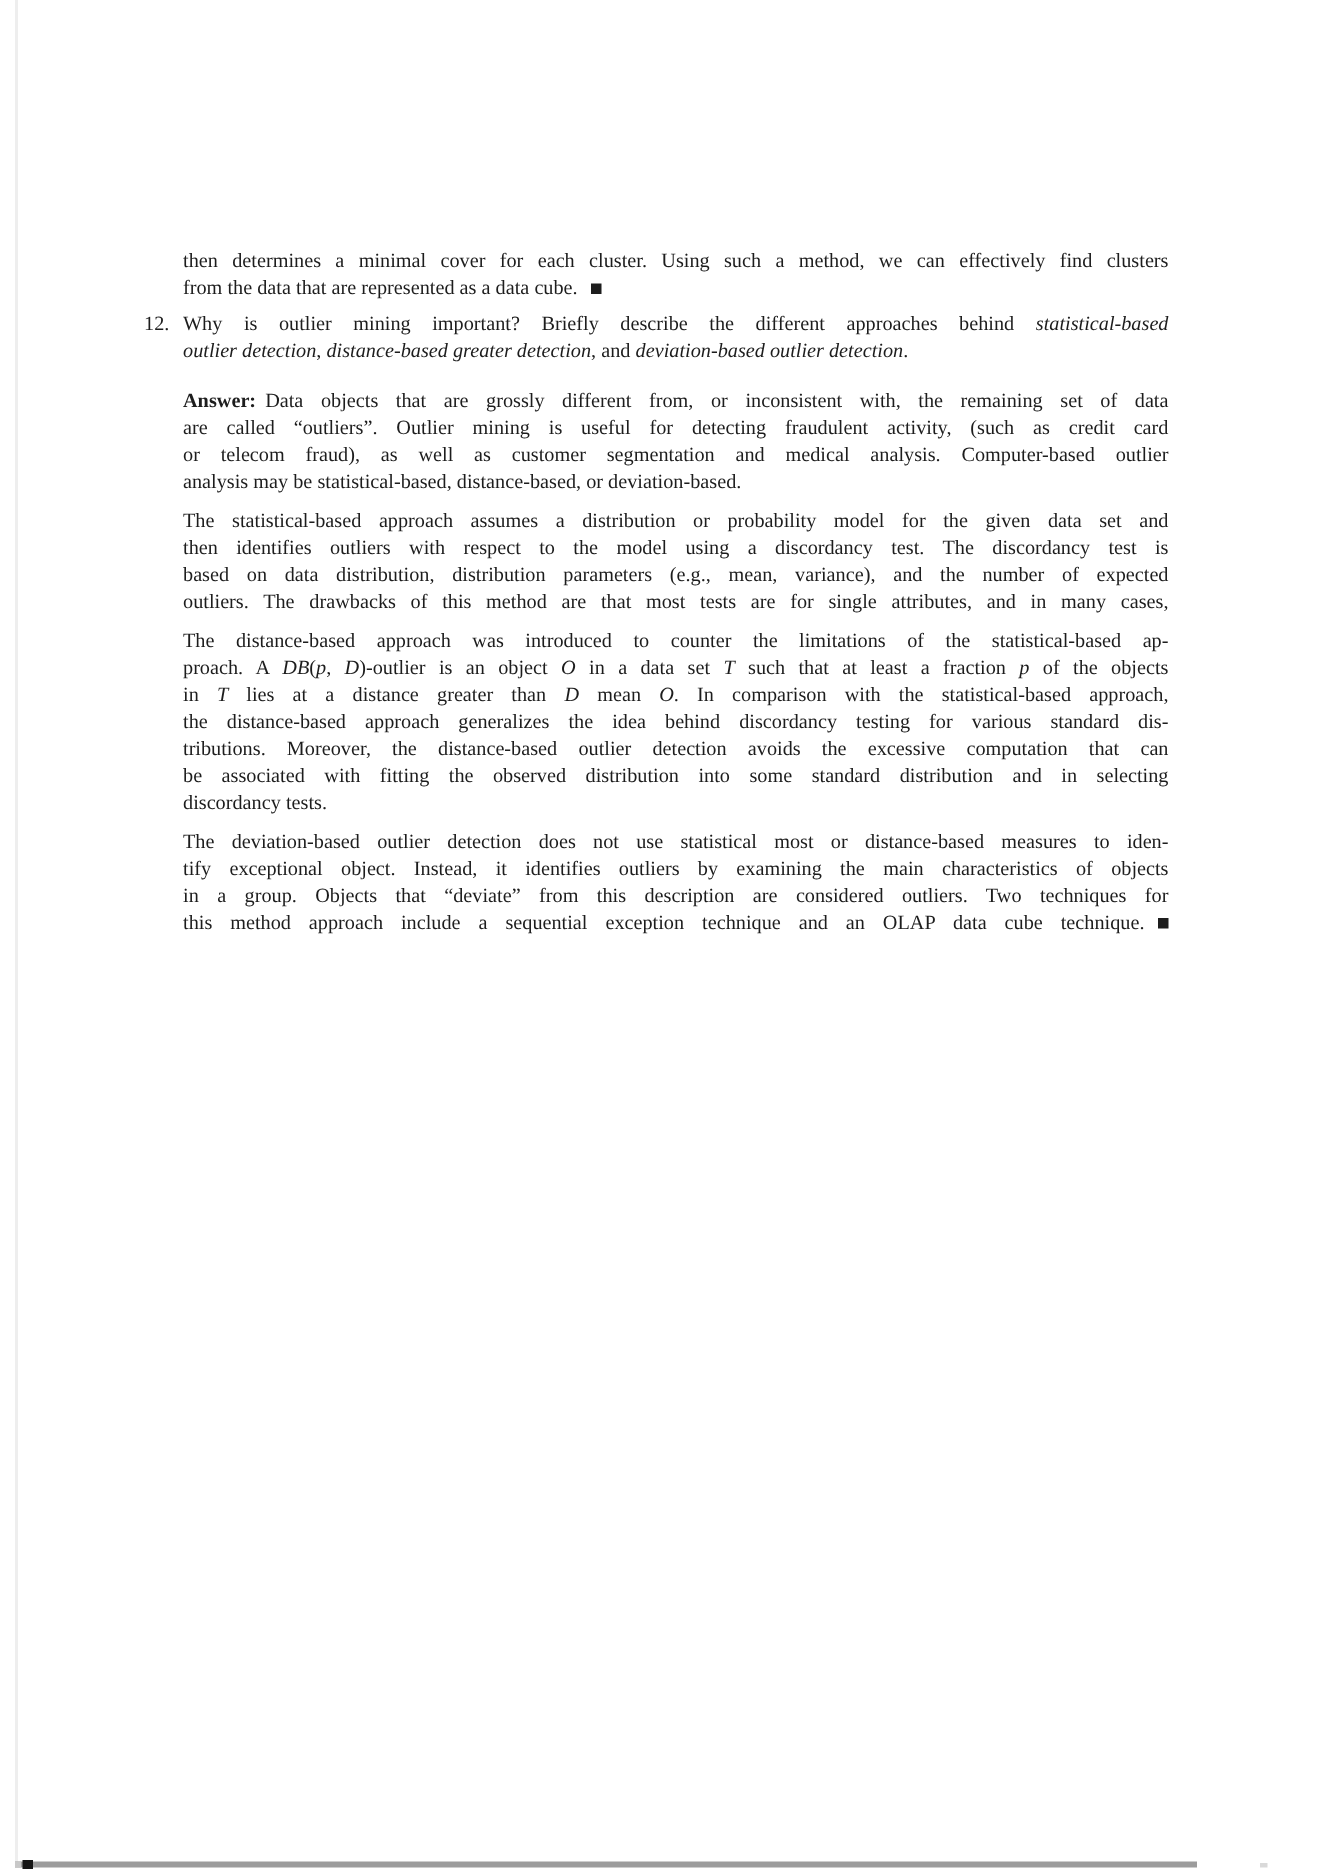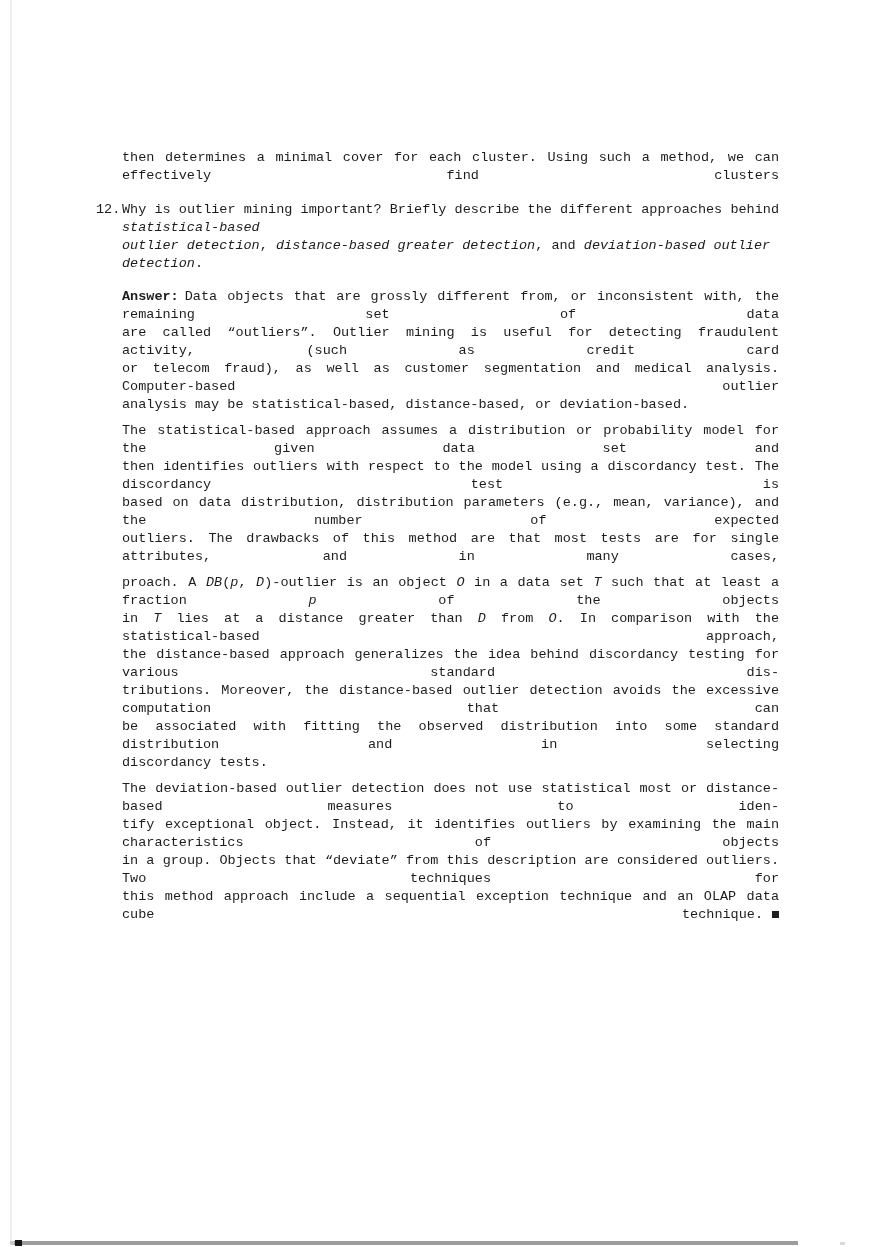--- a/index.html
+++ b/index.html
@@ -13,38 +13,37 @@
     height: 1247px;
     background: var(--page-bg, #ffffff);
     overflow: hidden;
     font-family: "Liberation Serif", "DejaVu Serif", serif;
     color: var(--text-color, #1d1d1d);
     font-size: 13.5px;
   }
   .text-block {
     position: absolute;
     left: 122px;
-    top: 149px;
+    top: 165px;
     width: 657px;
-    font-family: Liberation Mono, monospace;
   }
   .para { margin: 0; }
   .para .line {
     line-height: 18px;
     text-align: justify;
     text-align-last: justify;
     white-space: normal;
   }
   .para .line.nj {
     text-align: left;
     text-align-last: left;
   }
   .qrow {
     position: relative;
-    margin-top: 16px;
+    margin-top: 6px;
   }
   .qnum {
     position: absolute;
     left: -26px;
     top: 0;
     line-height: 18px;
   }
   .ans { margin-top: 15px; }
   .mt { margin-top: 8px; }
   .i { font-style: italic; }
@@ -101,20 +100,21 @@
 <body>
 
 <div class="page">
 
   <div class="left-edge"></div>
 
   <div class="text-block">
 
     <div class="para">
         <div class="line"><span>then determines a minimal cover for each cluster. Using such a method, we can effectively find clusters</span></div>
+        <div class="line nj"><span>from the data that are represented as a data cube.</span><span class="sq"></span></div>
       </div>
 
     <div class="qrow">
       <span class="qnum">12.</span>
       <div class="para">
           <div class="line"><span>Why is outlier mining important? Briefly describe the different approaches behind </span><span class="i">statistical-based</span></div>
           <div class="line nj"><span class="i">outlier detection</span><span>, </span><span class="i">distance-based greater detection</span><span>, and </span><span class="i">deviation-based outlier detection</span><span>.</span></div>
         </div>
     </div>
 
@@ -126,22 +126,23 @@
       </div>
 
     <div class="para mt">
         <div class="line"><span>The statistical-based approach assumes a distribution or probability model for the given data set and</span></div>
         <div class="line"><span>then identifies outliers with respect to the model using a discordancy test. The discordancy test is</span></div>
         <div class="line"><span>based on data distribution, distribution parameters (e.g., mean, variance), and the number of expected</span></div>
         <div class="line"><span>outliers. The drawbacks of this method are that most tests are for single attributes, and in many cases,</span></div>
       </div>
 
     <div class="para mt">
+        <div class="line"><span>The distance-based approach was introduced to counter the limitations of the statistical-based ap-</span></div>
         <div class="line"><span>proach. A </span><span class="i">DB</span><span>(</span><span class="i">p</span><span>, </span><span class="i">D</span><span>)-outlier is an object </span><span class="i">O</span><span> in a data set </span><span class="i">T</span><span> such that at least a fraction </span><span class="i">p</span><span> of the objects</span></div>
-        <div class="line"><span>in </span><span class="i">T</span><span> lies at a distance greater than </span><span class="i">D</span><span> from </span><span class="i">O</span><span>. In comparison with the statistical-based approach,</span></div>
+        <div class="line"><span>in </span><span class="i">T</span><span> lies at a distance greater than </span><span class="i">D</span><span> mean </span><span class="i">O</span><span>. In comparison with the statistical-based approach,</span></div>
         <div class="line"><span>the distance-based approach generalizes the idea behind discordancy testing for various standard dis-</span></div>
         <div class="line"><span>tributions. Moreover, the distance-based outlier detection avoids the excessive computation that can</span></div>
         <div class="line"><span>be associated with fitting the observed distribution into some standard distribution and in selecting</span></div>
         <div class="line nj"><span>discordancy tests.</span></div>
       </div>
 
     <div class="para mt">
         <div class="line"><span>The deviation-based outlier detection does not use statistical most or distance-based measures to iden-</span></div>
         <div class="line"><span>tify exceptional object. Instead, it identifies outliers by examining the main characteristics of objects</span></div>
         <div class="line"><span>in a group. Objects that “deviate” from this description are considered outliers. Two techniques for</span></div>

